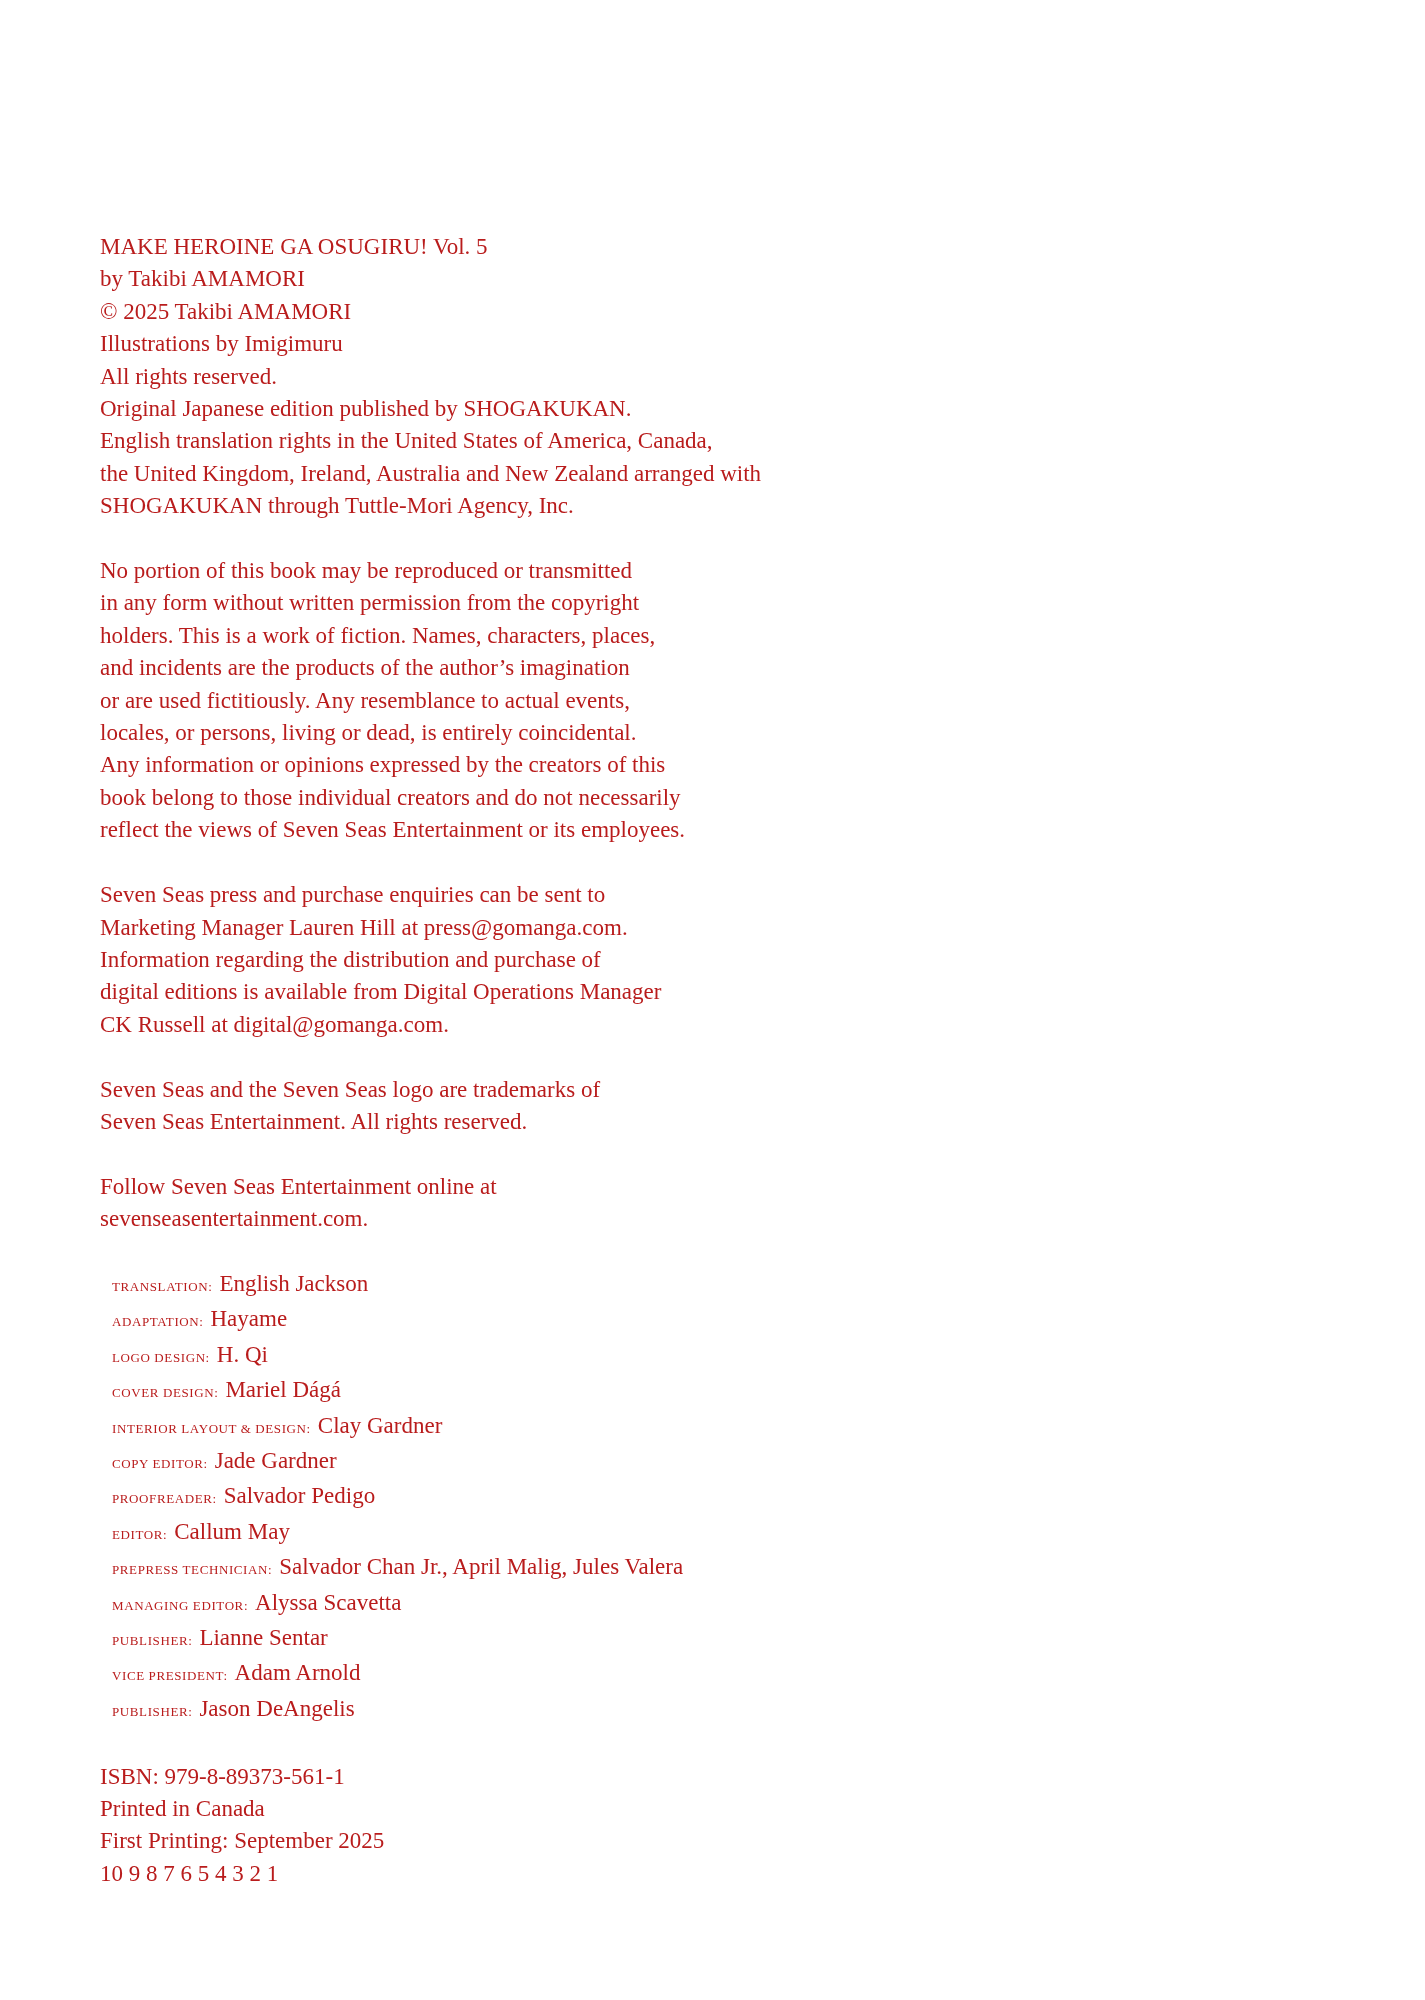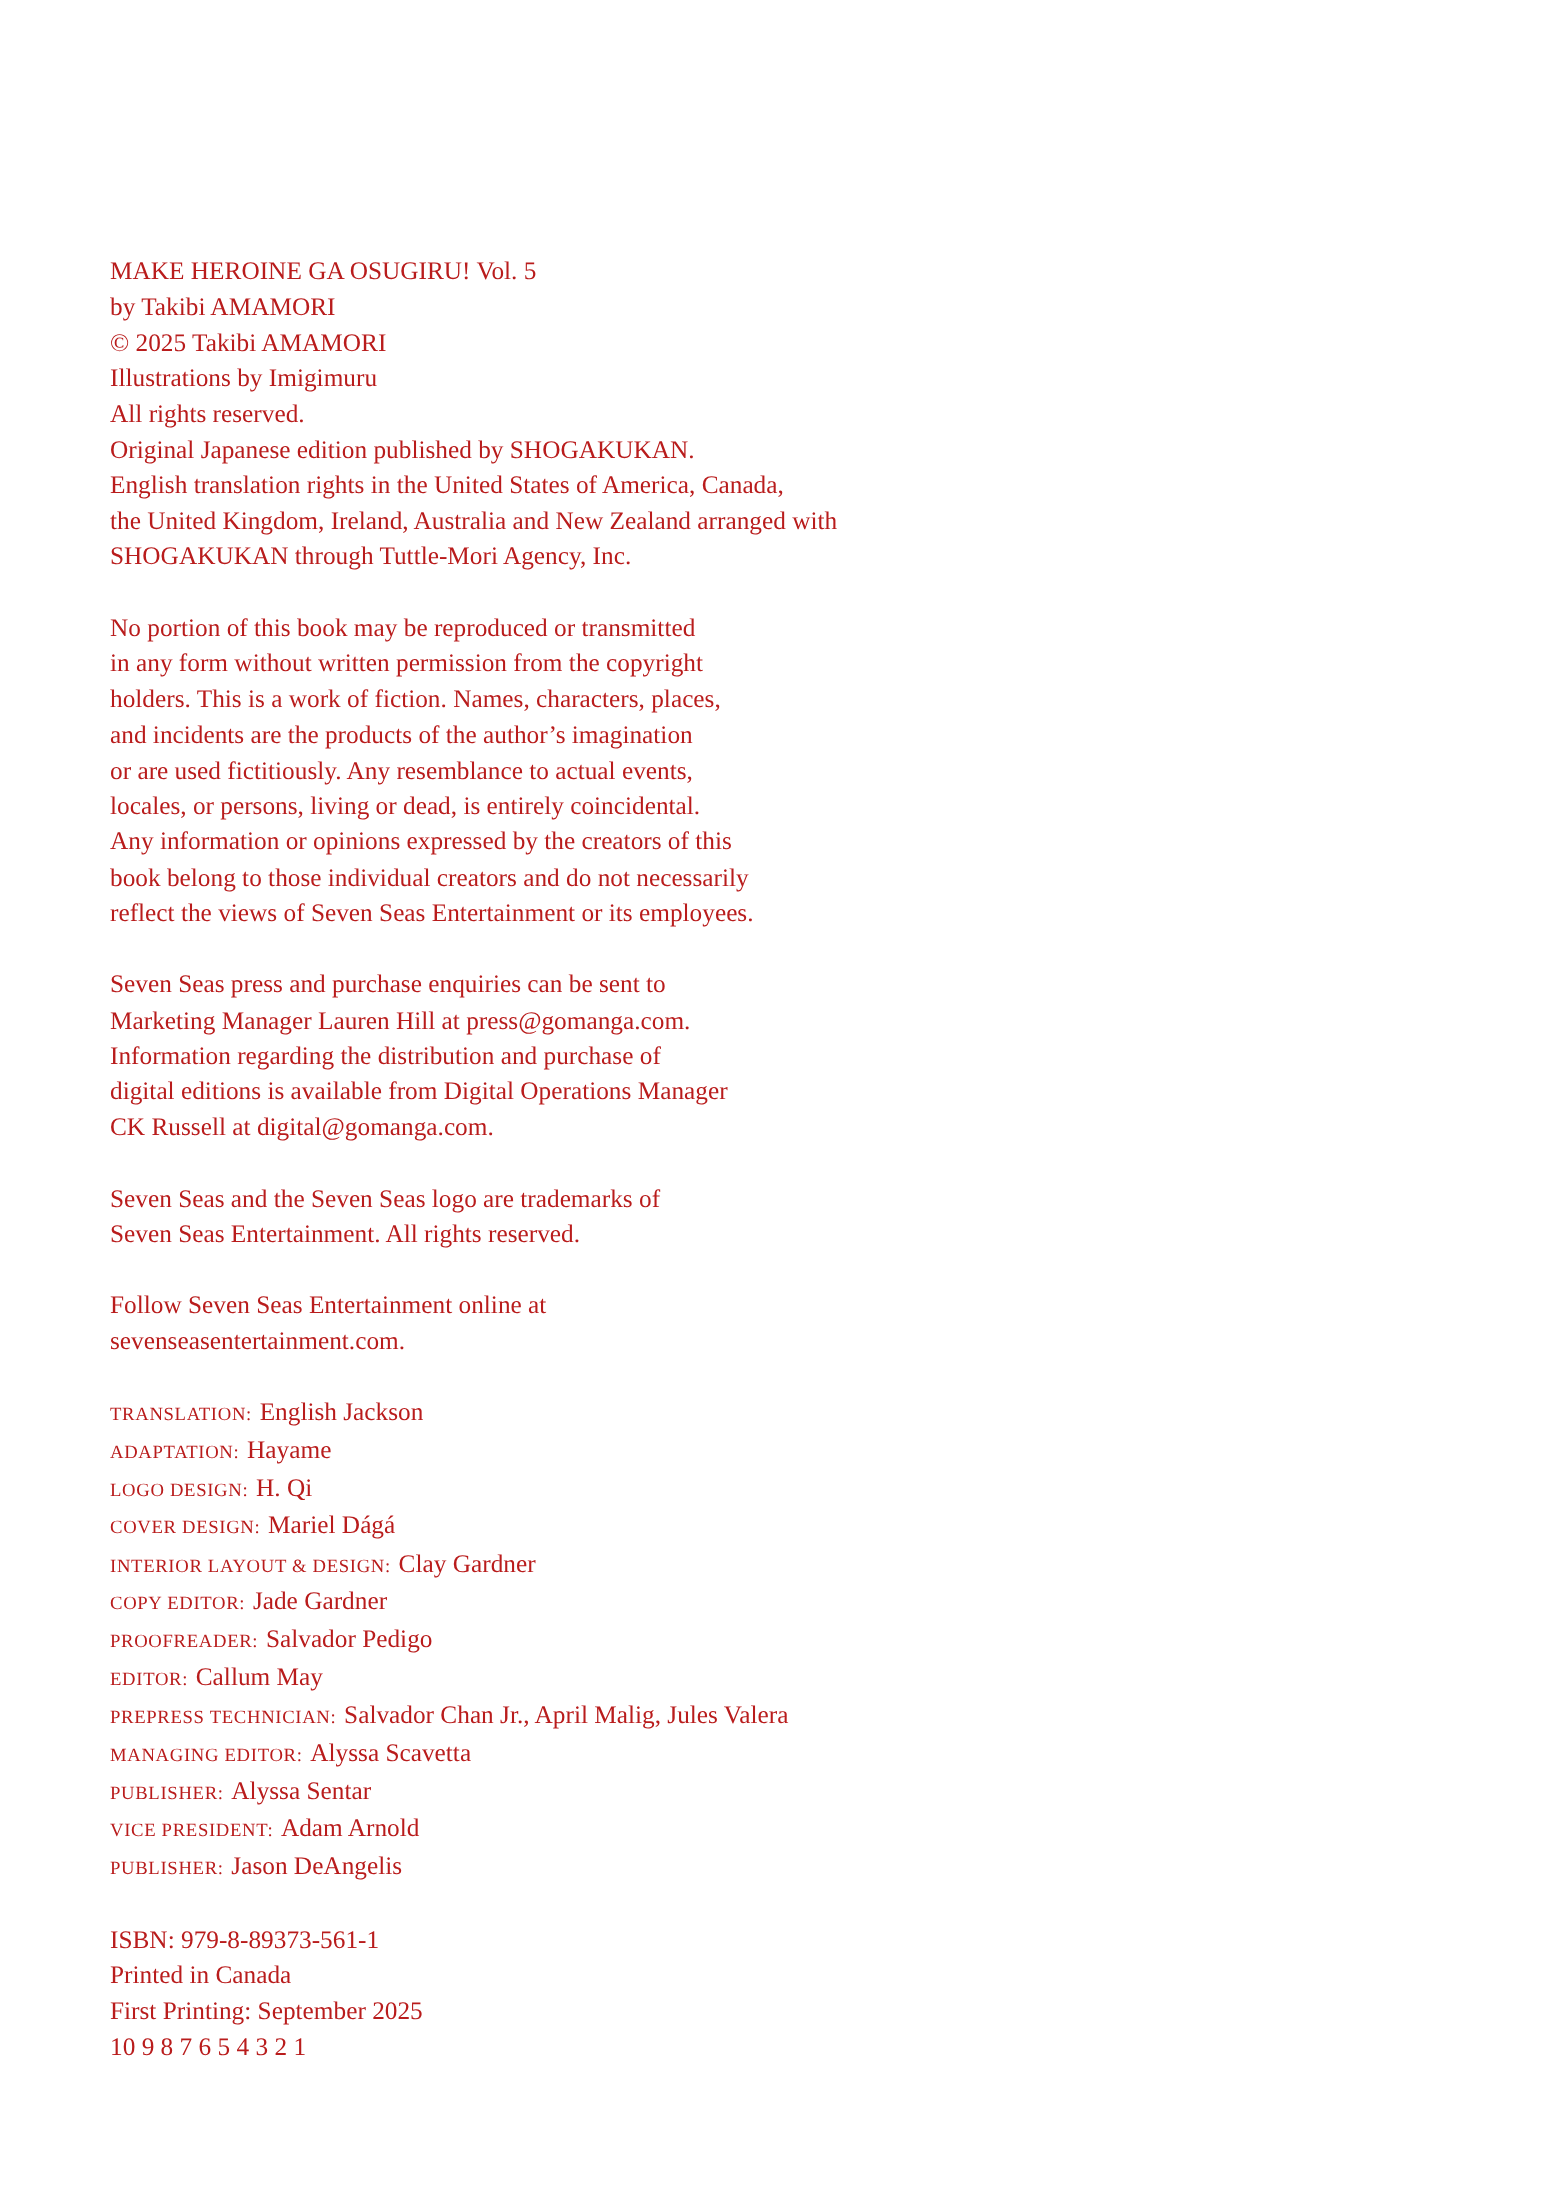--- a/index.html
+++ b/index.html
@@ -31,23 +31,24 @@
   .para.no-gap {
     margin-bottom: 0;
   }
   .credits {
     margin: 0 0 32.4px 0;
   }
   .credit-row {
     line-height: 32.4px;
   }
   .credit-label {
-    font-size: 17px;
+    font-size: 13px;
     letter-spacing: 0.6px;
     margin-right: 7px;
+    margin-left: 12px;
   }
 </style>
 </head>
 <body>
 
 <main class="page">
   <div class="content">
 
     <div class="para">MAKE HEROINE GA OSUGIRU! Vol. 5
 by Takibi AMAMORI
@@ -106,21 +107,21 @@
       <div class="credit-row">
         <span class="credit-label">EDITOR:</span><span class="credit-name">Callum May</span>
       </div>
       <div class="credit-row">
         <span class="credit-label">PREPRESS TECHNICIAN:</span><span class="credit-name">Salvador Chan Jr., April Malig, Jules Valera</span>
       </div>
       <div class="credit-row">
         <span class="credit-label">MANAGING EDITOR:</span><span class="credit-name">Alyssa Scavetta</span>
       </div>
       <div class="credit-row">
-        <span class="credit-label">PUBLISHER:</span><span class="credit-name">Alyssa Sentar</span>
+        <span class="credit-label">PUBLISHER:</span><span class="credit-name">Lianne Sentar</span>
       </div>
       <div class="credit-row">
         <span class="credit-label">VICE PRESIDENT:</span><span class="credit-name">Adam Arnold</span>
       </div>
       <div class="credit-row">
         <span class="credit-label">PUBLISHER:</span><span class="credit-name">Jason DeAngelis</span>
       </div>
     </div>
 
     <div class="para no-gap">ISBN: 979-8-89373-561-1

